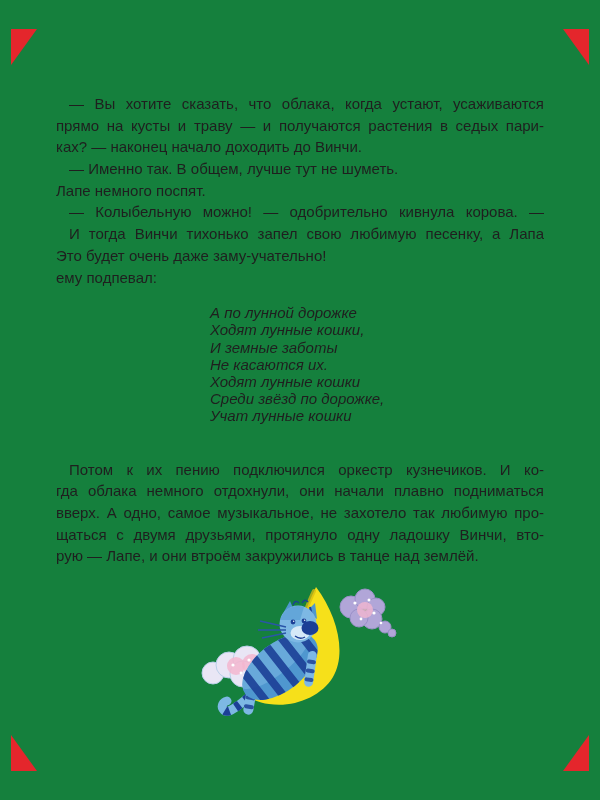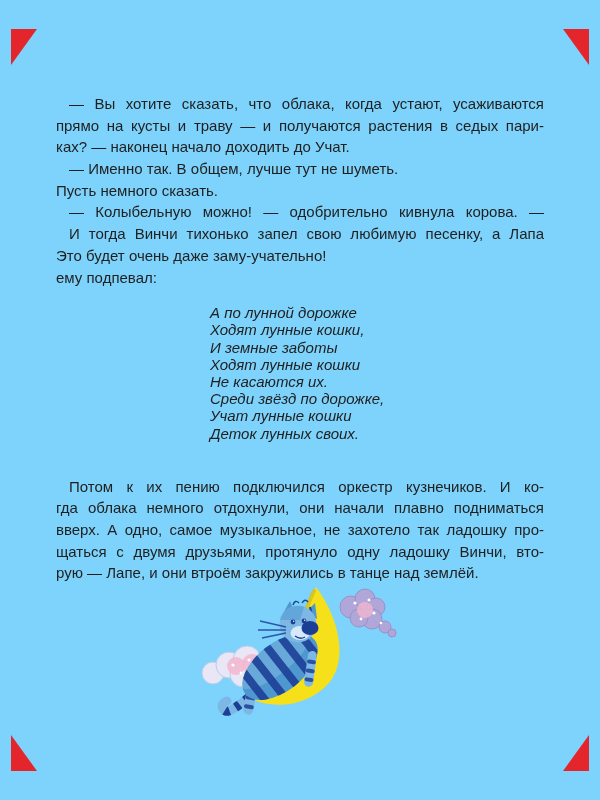--- a/index.html
+++ b/index.html
@@ -1,21 +1,21 @@
 <!DOCTYPE html>
 <html style="--corner_red: #e4262c; --ink: #1f1f1f; --moon: #f6e01a; --moon_shade: #d9bd12; --cat_body: #4f97cf; --cat_light: #7db8e4; --cat_stripe: #1c3f96; --cloud_pink: #f3b6cf; --cloud_lavender: #b1a6d8; --cloud_pale: #e9e6f5;"><head>
 <meta charset="utf-8">
 <style>
   html,body{margin:0;padding:0;}
   body{
     width:600px;height:800px;position:relative;overflow:hidden;
     background:#ffffff;
     font-family:"Liberation Sans","DejaVu Sans",sans-serif;
   }
-  .page{position:absolute;inset:0;background:#7dd3fc;}
+  .page{position:absolute;inset:0;background:#15803d;}
 
   
   .corner{position:absolute;width:26px;height:36px;background:var(--corner_red,#e4262c);}
   .corner.tl{left:11px;top:29px;clip-path:polygon(0 0,100% 0,0 100%);}
   .corner.tr{left:563px;top:29px;clip-path:polygon(0 0,100% 0,100% 100%);}
   .corner.bl{left:11px;top:735px;clip-path:polygon(0 0,0 100%,100% 100%);}
   .corner.br{left:563px;top:735px;clip-path:polygon(100% 0,100% 100%,0 100%);}
 
   
   .textblock{
@@ -49,43 +49,42 @@
 <div class="page">
 
   <div class="corner tl"></div>
   <div class="corner tr"></div>
   <div class="corner bl"></div>
   <div class="corner br"></div>
 
   <div class="textblock">
     <div class="bodyline j indent">— Вы хотите сказать, что облака, когда устают, усаживаются</div>
     <div class="bodyline j">прямо на кусты и траву — и получаются растения в седых пари-</div>
-    <div class="bodyline">ках? — наконец начало доходить до Учат.</div>
+    <div class="bodyline">ках? — наконец начало доходить до Винчи.</div>
     <div class="bodyline indent">— Именно так. В общем, лучше тут не шуметь.</div>
-    <div class="bodyline">Пусть немного сказать.</div>
+    <div class="bodyline">Лапе немного поспят.</div>
     <div class="bodyline j indent">— Колыбельную можно! — одобрительно кивнула корова. —</div>
     <div class="bodyline j indent">И тогда Винчи тихонько запел свою любимую песенку, а Лапа</div>
     <div class="bodyline">Это будет очень даже заму-учательно!</div>
     <div class="bodyline">ему подпевал:</div>
 
     <div class="poem">
       <div class="poemline">А по лунной дорожке</div>
       <div class="poemline">Ходят лунные кошки,</div>
       <div class="poemline">И земные заботы</div>
+      <div class="poemline">Не касаются их.</div>
       <div class="poemline">Ходят лунные кошки</div>
-      <div class="poemline">Не касаются их.</div>
       <div class="poemline">Среди звёзд по дорожке,</div>
       <div class="poemline">Учат лунные кошки</div>
-      <div class="poemline">Деток лунных своих.</div>
     </div>
 
     <div class="para6">
       <div class="bodyline j indent">Потом к их пению подключился оркестр кузнечиков. И ко-</div>
       <div class="bodyline j">гда облака немного отдохнули, они начали плавно подниматься</div>
-      <div class="bodyline j">вверх. А одно, самое музыкальное, не захотело так ладошку про-</div>
+      <div class="bodyline j">вверх. А одно, самое музыкальное, не захотело так любимую про-</div>
       <div class="bodyline j">щаться с двумя друзьями, протянуло одну ладошку Винчи, вто-</div>
       <div class="bodyline">рую — Лапе, и они втроём закружились в танце над землёй.</div>
     </div>
   </div>
 
   <svg class="illo" viewBox="0 0 220 150">
     <defs>
       <clipPath id="bodyclip">
         <ellipse cx="0" cy="0" rx="44" ry="24"></ellipse>
       </clipPath>

